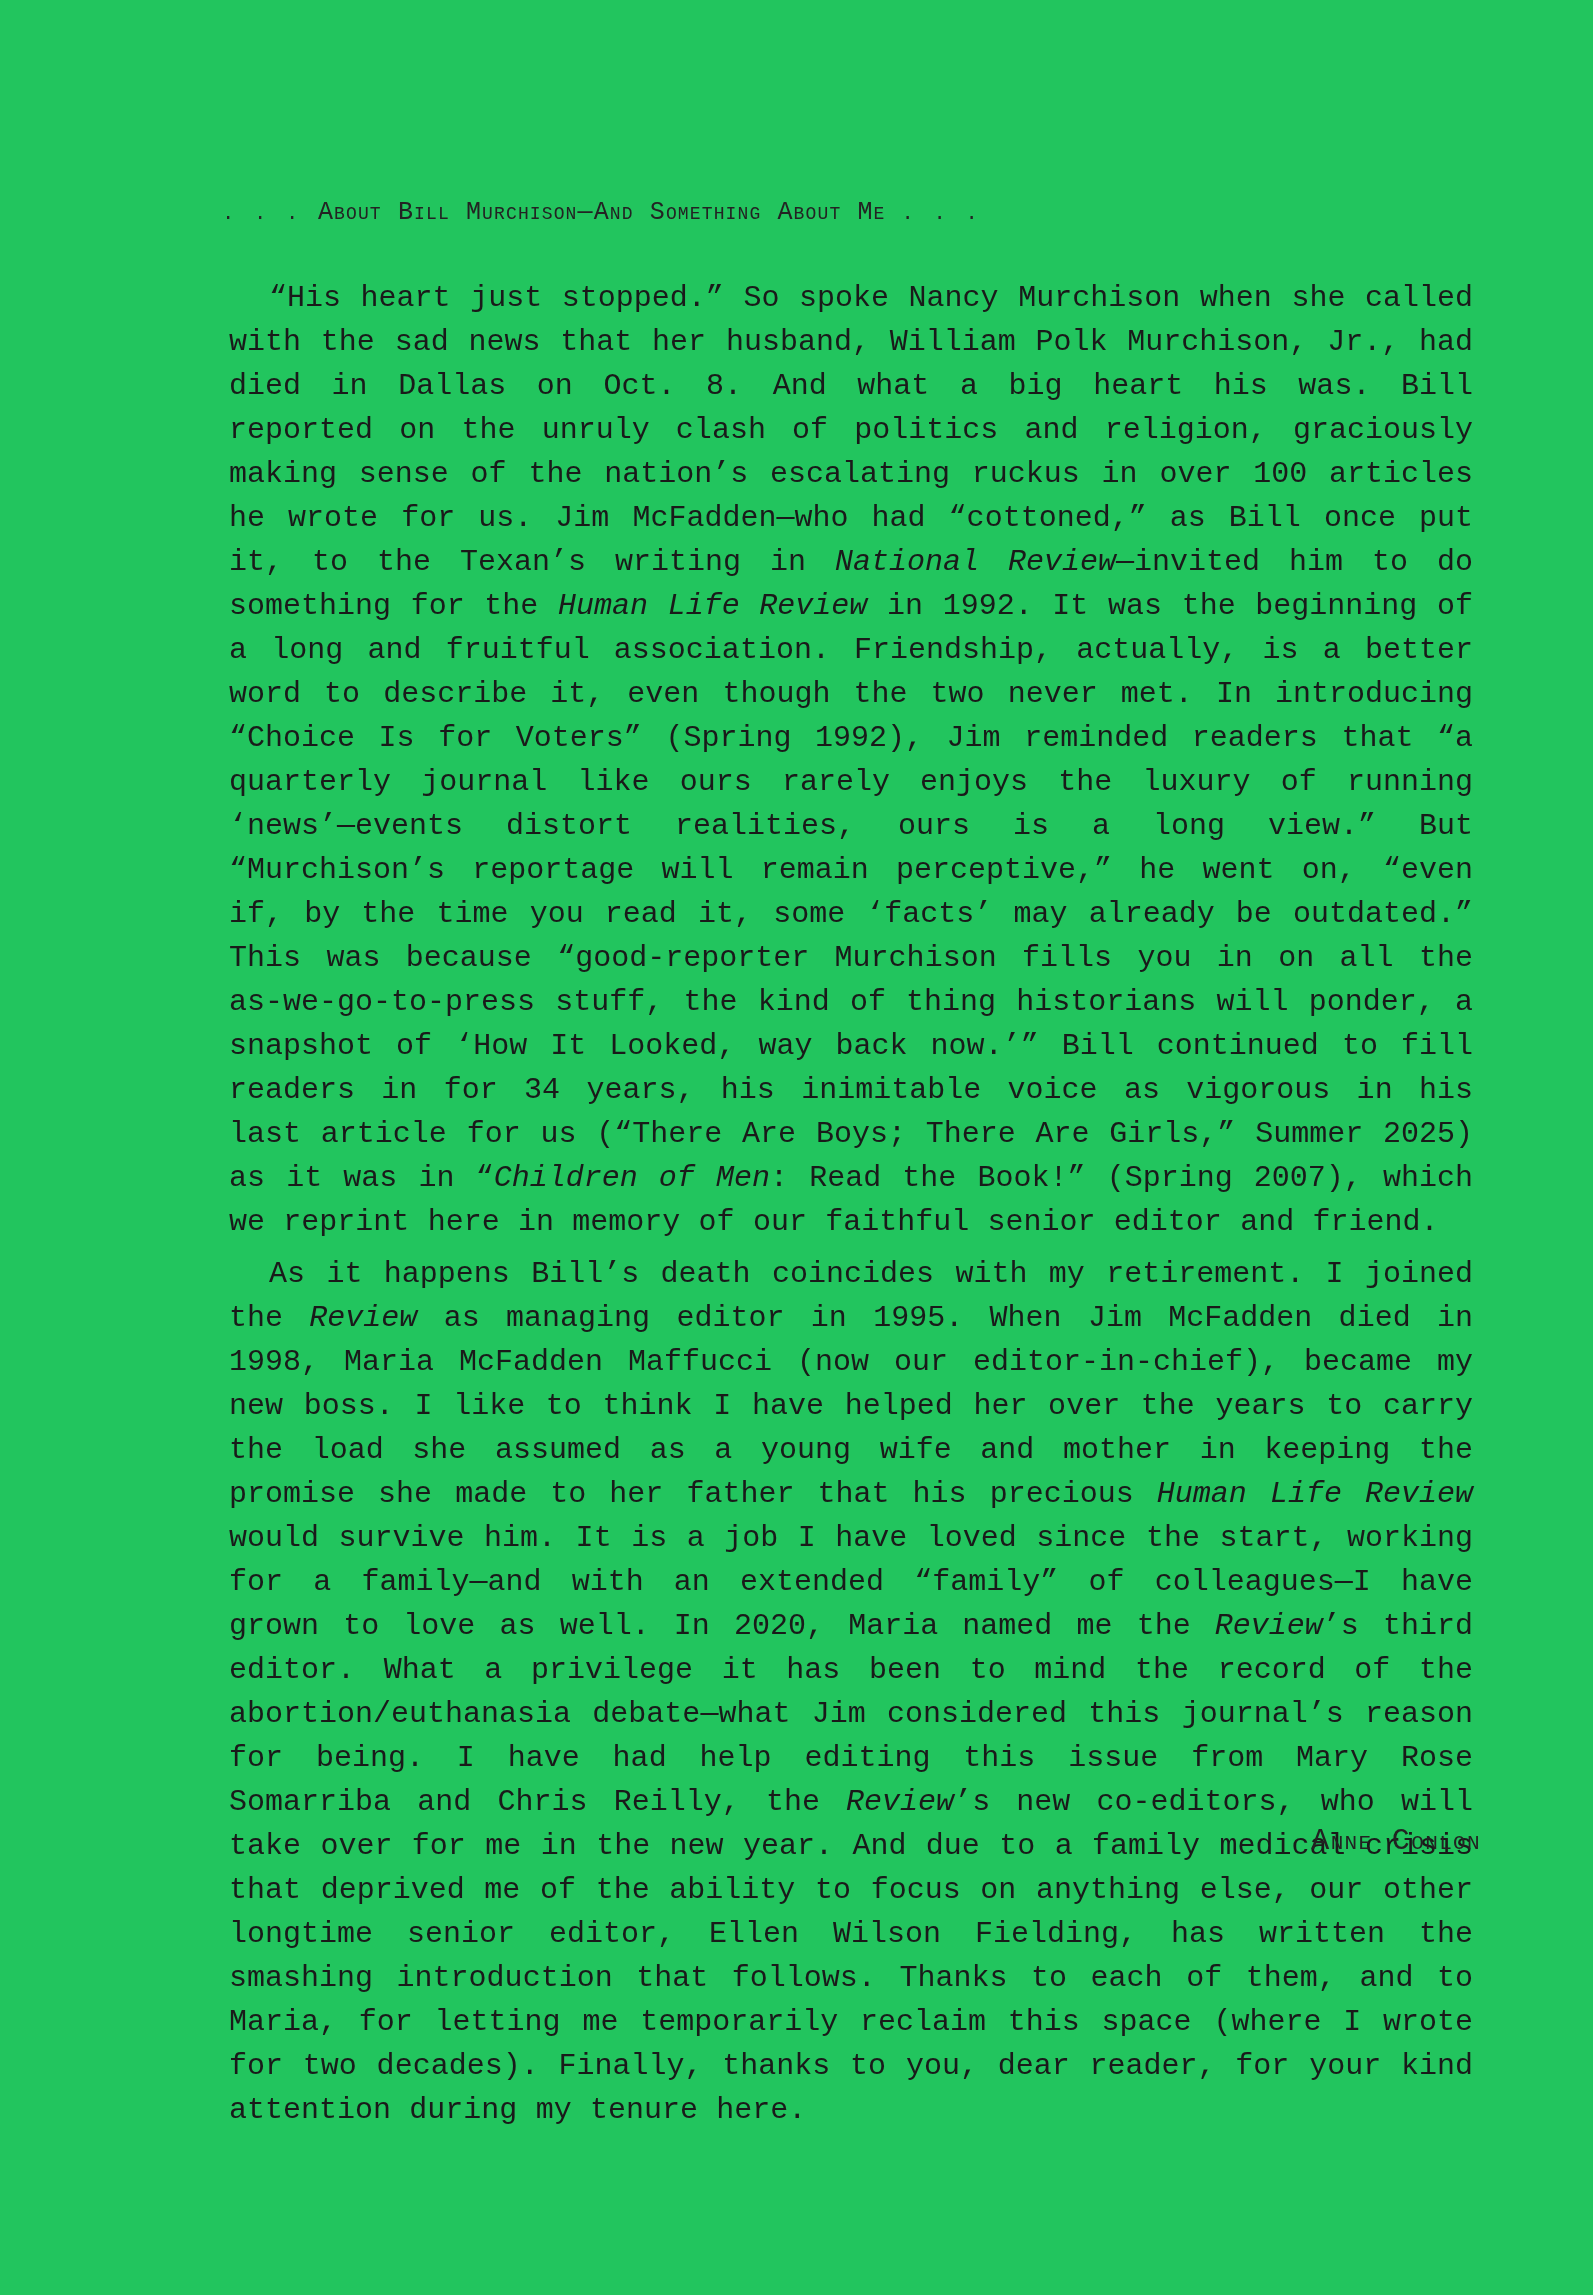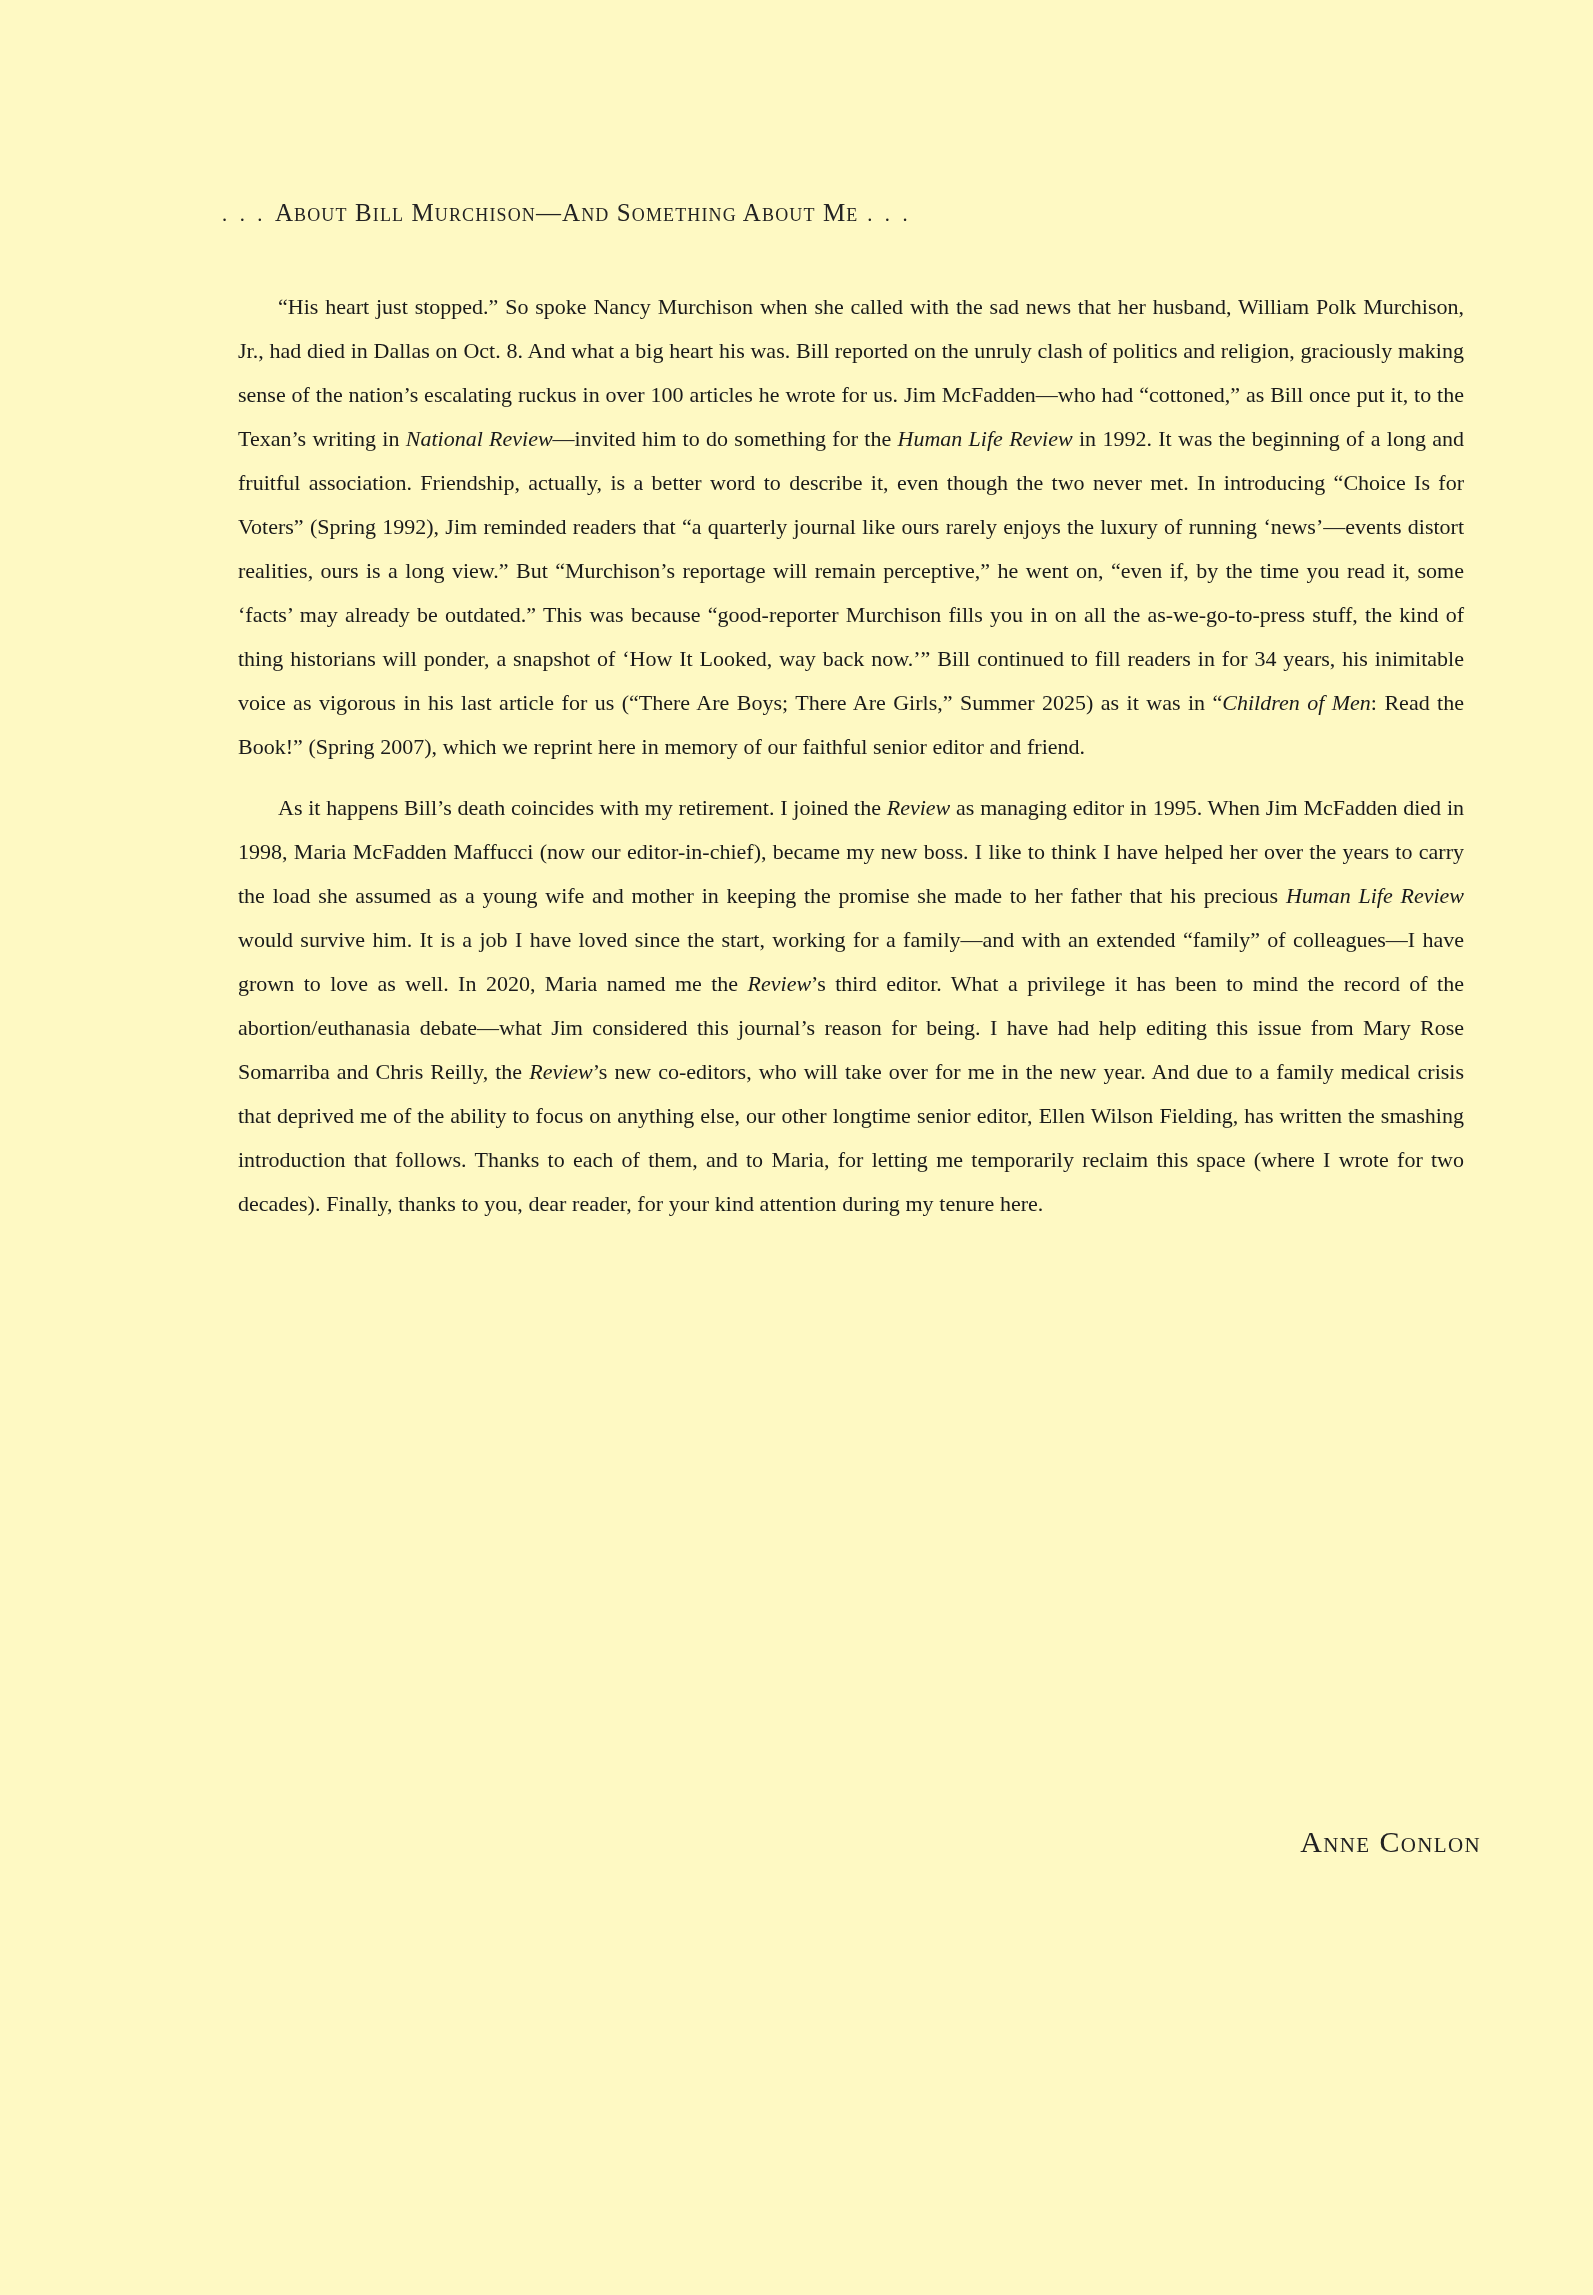--- a/index.html
+++ b/index.html
@@ -6,24 +6,24 @@
   html, body {
     margin: 0;
     padding: 0;
     background: #ffffff;
   }
 
   .page {
     position: relative;
     width: 1593px;
     height: 2295px;
-    background: #fef9c3;
+    background: #22c55e;
     margin: 0 auto;
     overflow: hidden;
-    font-family: Liberation Serif, serif;
+    font-family: Liberation Mono, monospace;
     color: #1a1a1a;
   }
 
   
   .running-head {
     position: absolute;
     left: 222px;
     top: 199px;
     width: 1259px;
     font-size: 20.5px;
@@ -45,24 +45,24 @@
 
   
   .body-block {
     position: absolute;
     left: 221px;
     top: 268px;
     width: 1260px;
   }
 
   p.para {
-    margin: 17px;
+    margin: 8px;
     text-align: justify;
     text-justify: inter-word;
-    font-size: 22px;
+    font-size: 30px;
     line-height: 44px;
     text-indent: 40px;
     hyphens: none;
     -webkit-hyphens: none;
     word-spacing: 0.01em;
   }
 
   p.para + p.para {
     margin-top: 0;
   }

